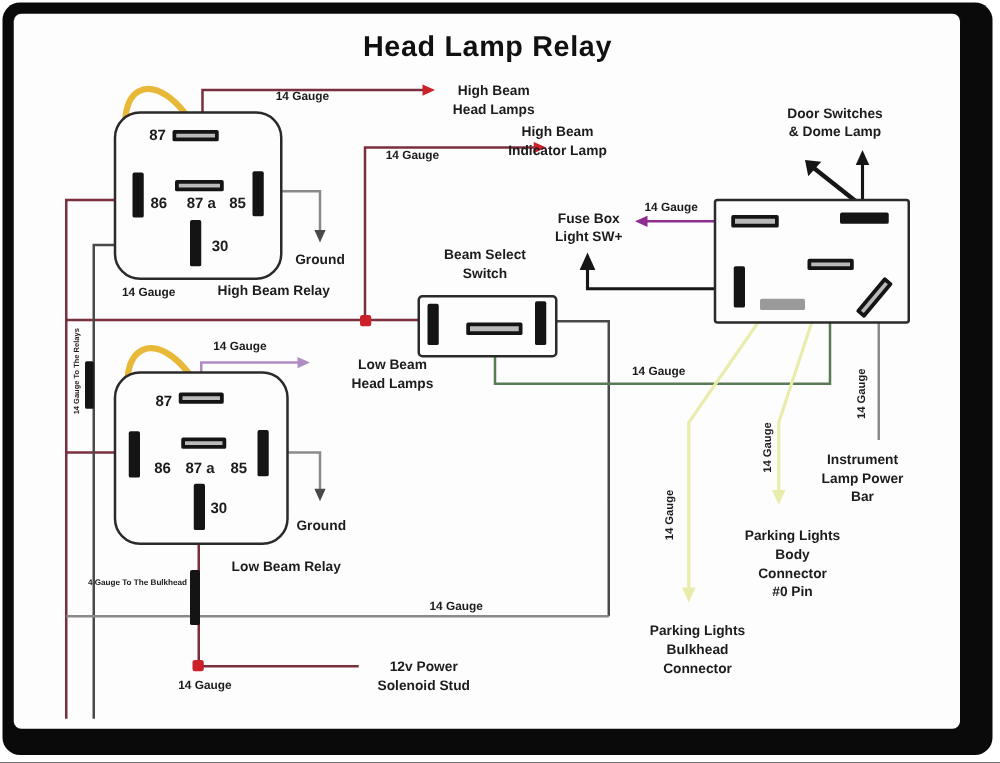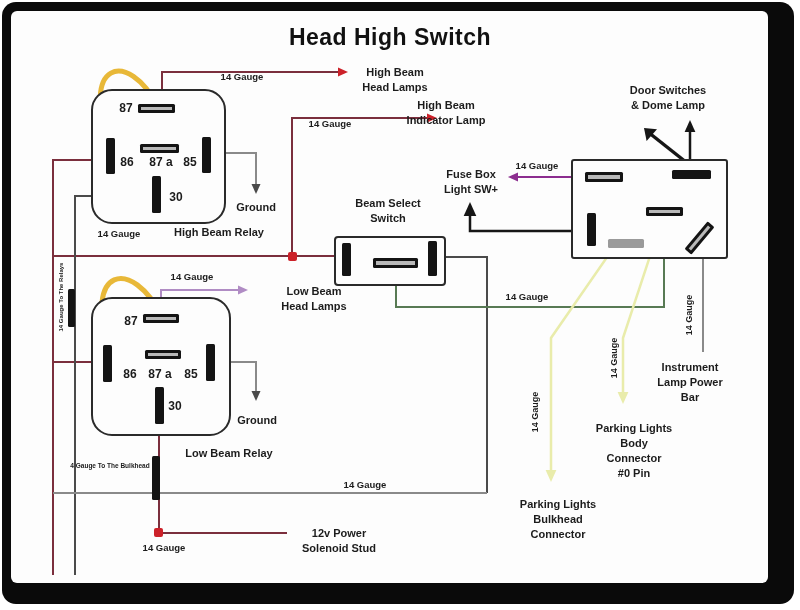--- a/index.html
+++ b/index.html
@@ -14,21 +14,21 @@
   text{font-family:"Liberation Sans",sans-serif;fill:#1c1c1c;}
 </style>
 </head>
 <body>
 
 <div class="page">
   <div class="frame">
     <div class="outer"></div>
     <div class="inner"></div>
   </div>
-  <div class="title">Head High Switch</div>
+  <div class="title">Head Lamp Relay</div>
   <svg id="diagram" width="800" height="610" viewBox="0 0 800 610">
       <path d="M162,104 V72 H340" fill="none" stroke="#7b2f3d" stroke-width="2" stroke-linecap="butt" stroke-linejoin="miter"></path>
       <path d="M292,256 V118 H428" fill="none" stroke="#7b2f3d" stroke-width="2" stroke-linecap="butt" stroke-linejoin="miter"></path>
       <path d="M106,160 H53 V256 H342" fill="none" stroke="#7b2f3d" stroke-width="2" stroke-linecap="butt" stroke-linejoin="miter"></path>
       <path d="M53,256 V575" fill="none" stroke="#7b2f3d" stroke-width="2" stroke-linecap="butt" stroke-linejoin="miter"></path>
       <path d="M53,362 H103" fill="none" stroke="#7b2f3d" stroke-width="2" stroke-linecap="butt" stroke-linejoin="miter"></path>
       <path d="M152,196 H75 V575" fill="none" stroke="#4a4a4a" stroke-width="2" stroke-linecap="butt" stroke-linejoin="miter"></path>
       <path d="M159,424 V530" fill="none" stroke="#7b2f3d" stroke-width="2" stroke-linecap="butt" stroke-linejoin="miter"></path>
       <path d="M159,533 H287" fill="none" stroke="#7b2f3d" stroke-width="2" stroke-linecap="butt" stroke-linejoin="miter"></path>
       <path d="M211,153 H256 V186" fill="none" stroke="#8a8a8a" stroke-width="2" stroke-linecap="butt" stroke-linejoin="miter"></path>

